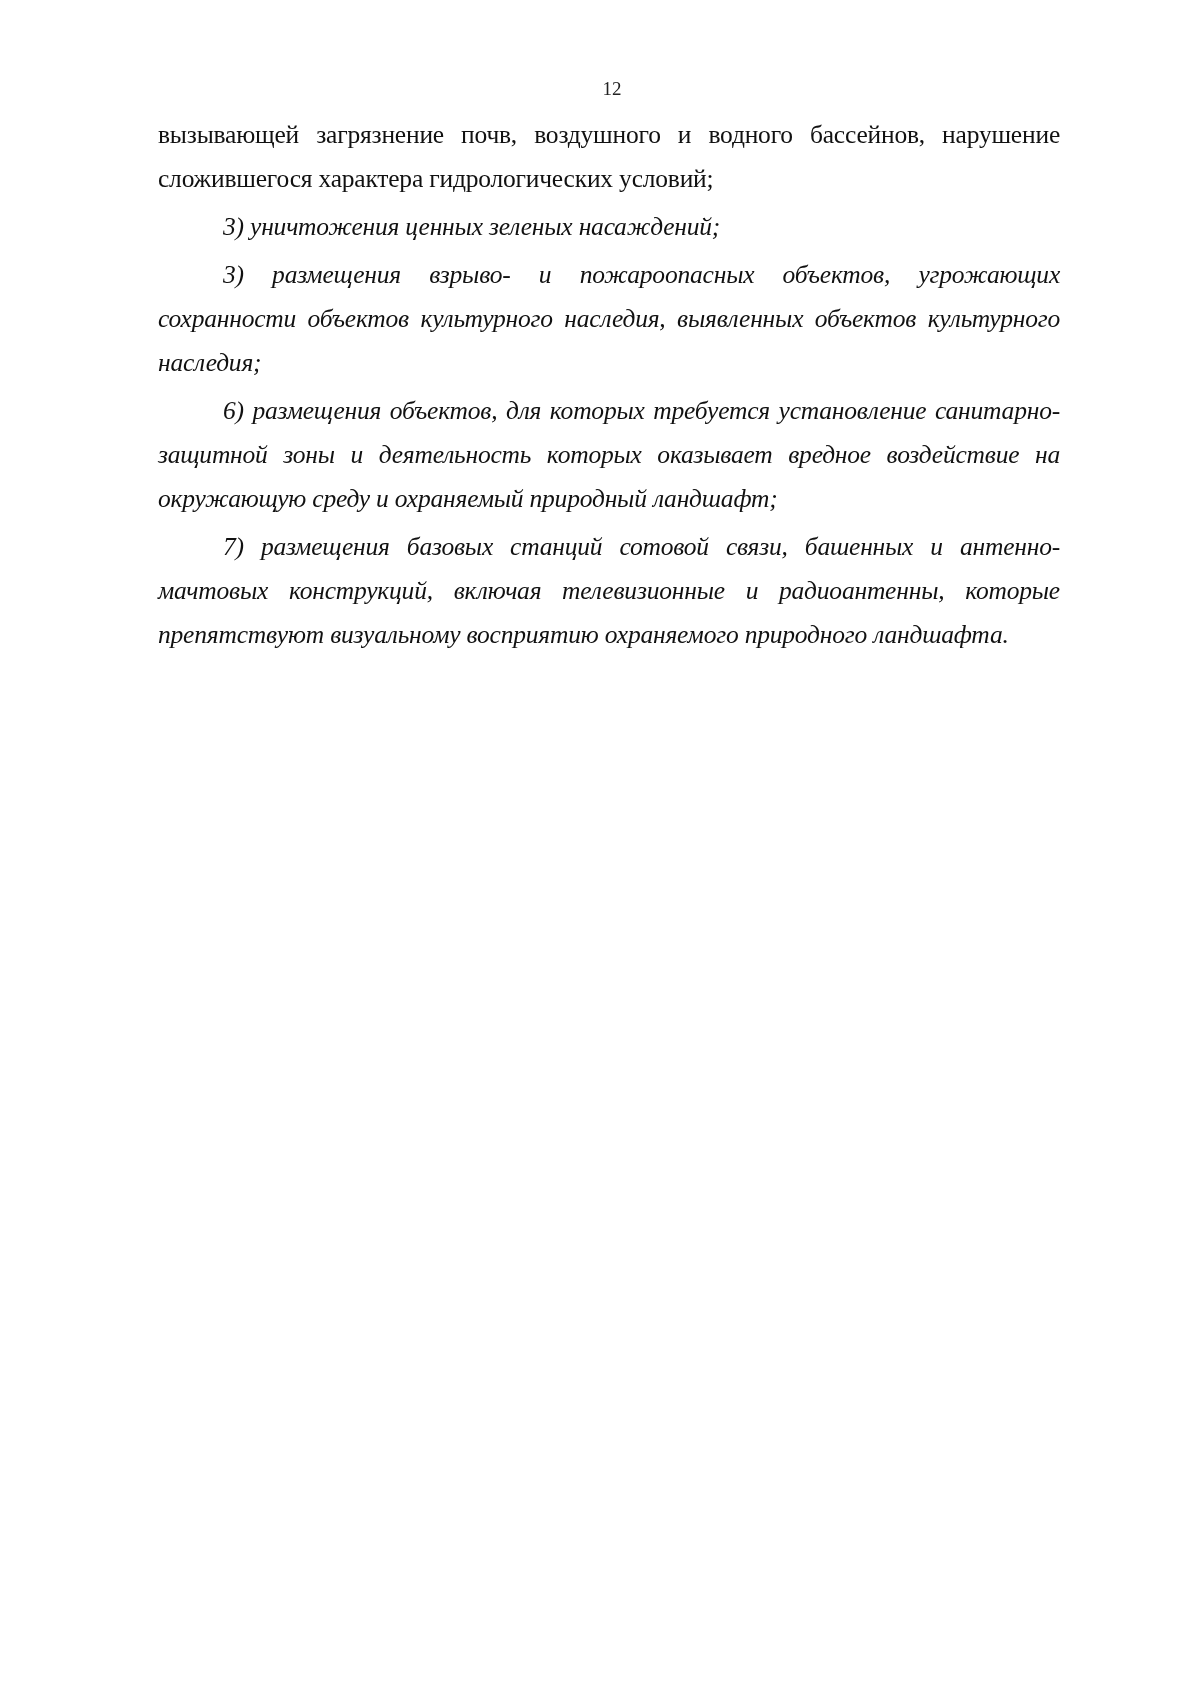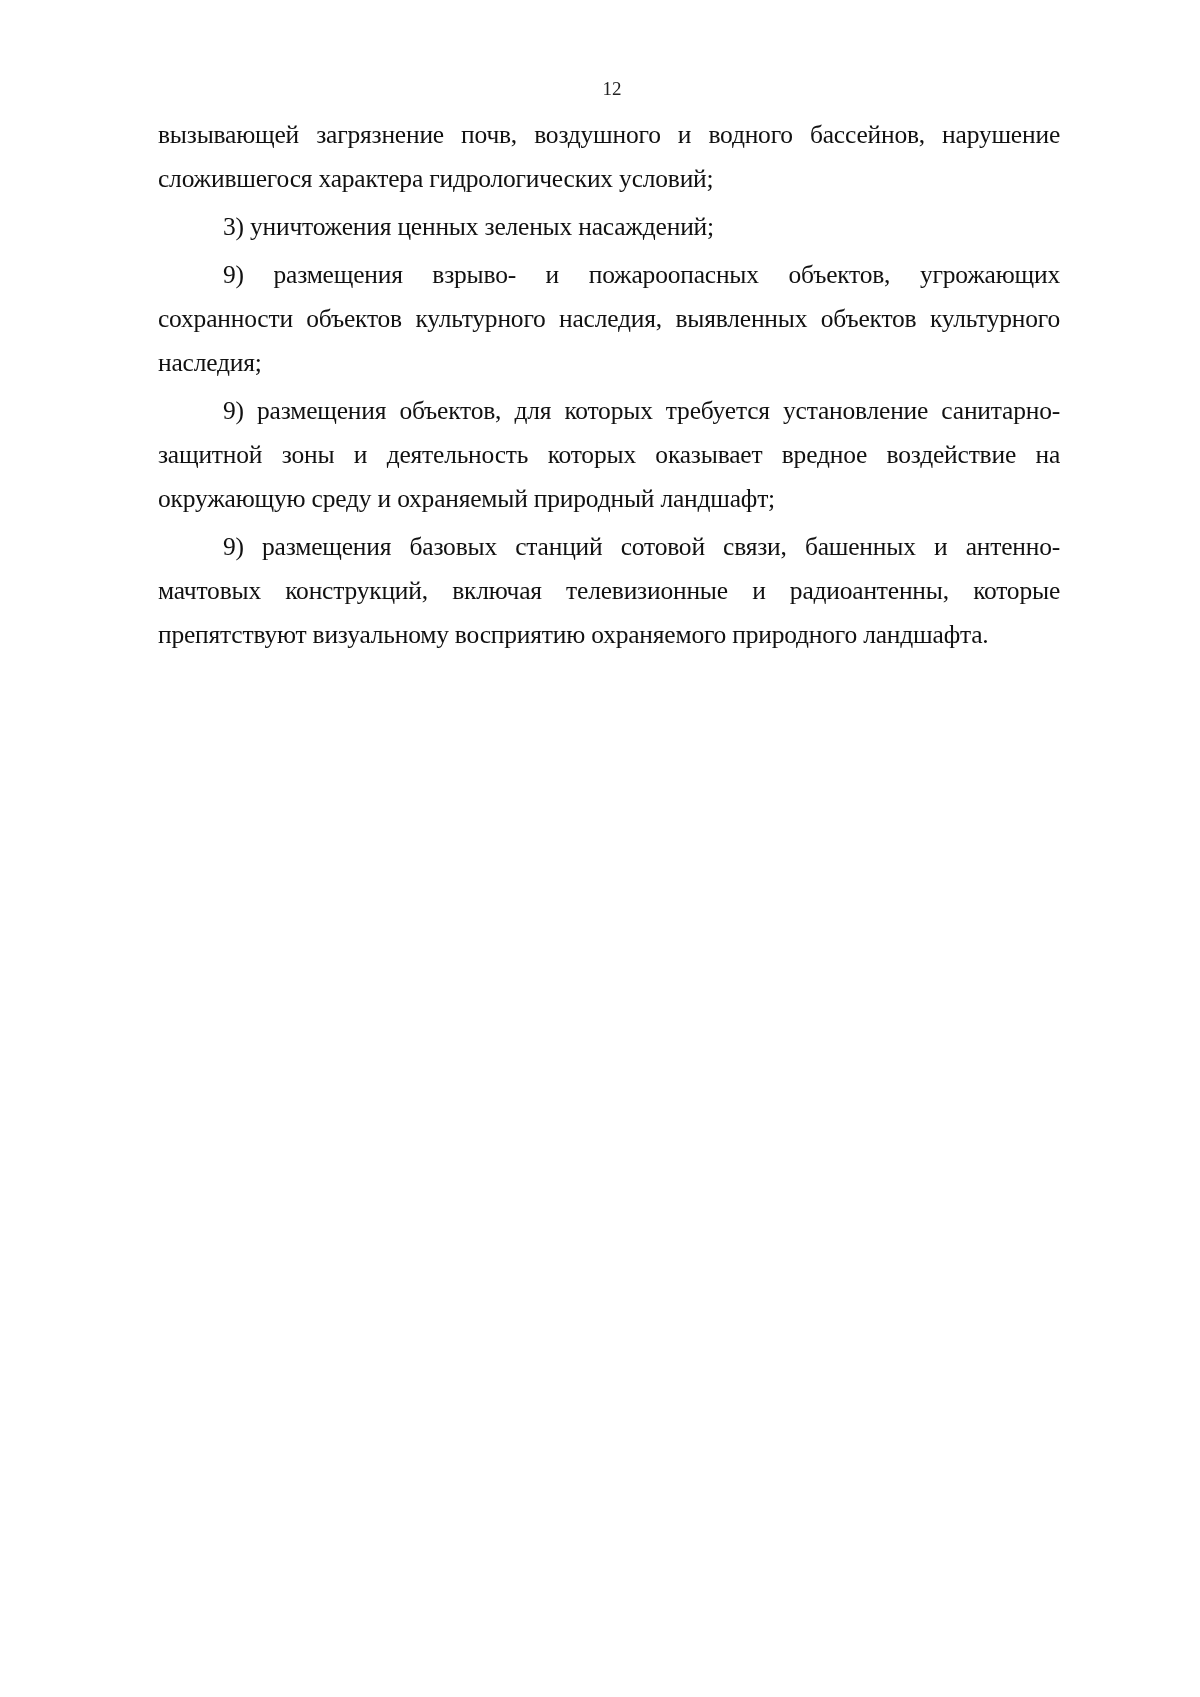--- a/index.html
+++ b/index.html
@@ -12,29 +12,29 @@
   .page-number {
     position: absolute; left: 0; width: 1224px; top: 78px;
     text-align: center; font-size: 19px; color: #222;
   }
   .body-text {
     position: absolute; left: 158px; top: 113px; width: 902px;
     font-size: 25.5px; line-height: 44px;
     letter-spacing: -0.2px;
   }
   .para { margin: 0 0 0 0; text-align: justify; text-align-last: left; }
-  .para.indent { text-indent: 65px; }
+  .para.indent { text-indent: 65px; font-style: italic; }
   .para.spaced { margin-top: 4px; }
 </style>
 </head>
 <body>
 
 <div class="page">
   <div class="page-number">12</div>
 
   <div class="body-text">
     <p class="para">вызывающей загрязнение почв, воздушного и водного бассейнов, нарушение сложившегося характера гидрологических условий;</p>
     <p class="para indent spaced">3) уничтожения ценных зеленых насаждений;</p>
-    <p class="para indent spaced">9) размещения взрыво- и пожароопасных объектов, угрожающих сохранности объектов культурного наследия, выявленных объектов культурного наследия;</p>
-    <p class="para indent spaced">9) размещения объектов, для которых требуется установление санитарно-защитной зоны и деятельность которых оказывает вредное воздействие на окружающую среду и охраняемый природный ландшафт;</p>
-    <p class="para indent spaced">9) размещения базовых станций сотовой связи, башенных и антенно-мачтовых конструкций, включая телевизионные и радиоантенны, которые препятствуют визуальному восприятию охраняемого природного ландшафта.</p>
+    <p class="para indent spaced">3) размещения взрыво- и пожароопасных объектов, угрожающих сохранности объектов культурного наследия, выявленных объектов культурного наследия;</p>
+    <p class="para indent spaced">6) размещения объектов, для которых требуется установление санитарно-защитной зоны и деятельность которых оказывает вредное воздействие на окружающую среду и охраняемый природный ландшафт;</p>
+    <p class="para indent spaced">7) размещения базовых станций сотовой связи, башенных и антенно-мачтовых конструкций, включая телевизионные и радиоантенны, которые препятствуют визуальному восприятию охраняемого природного ландшафта.</p>
   </div>
 </div>
 
 </body></html>

